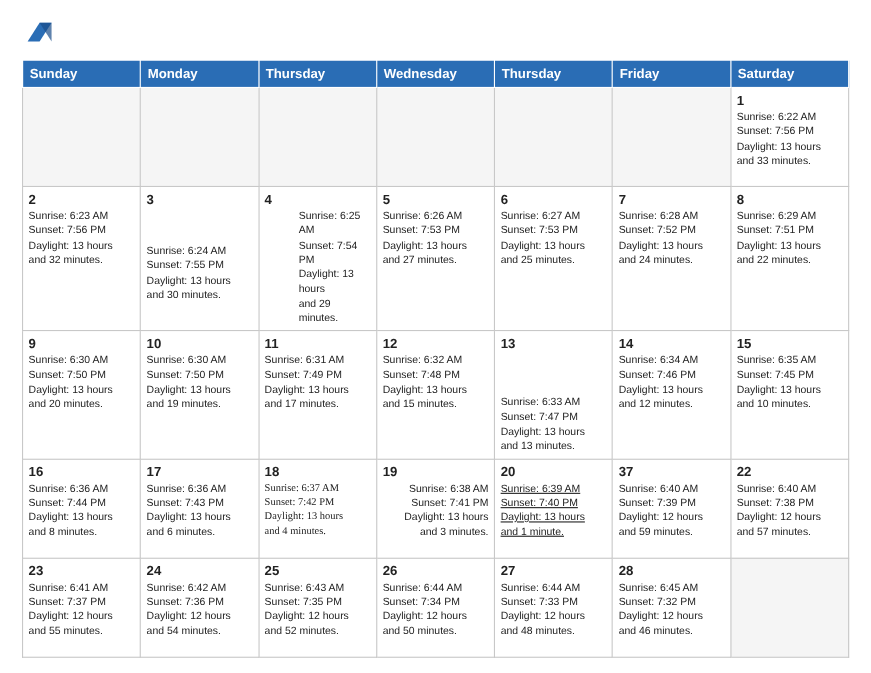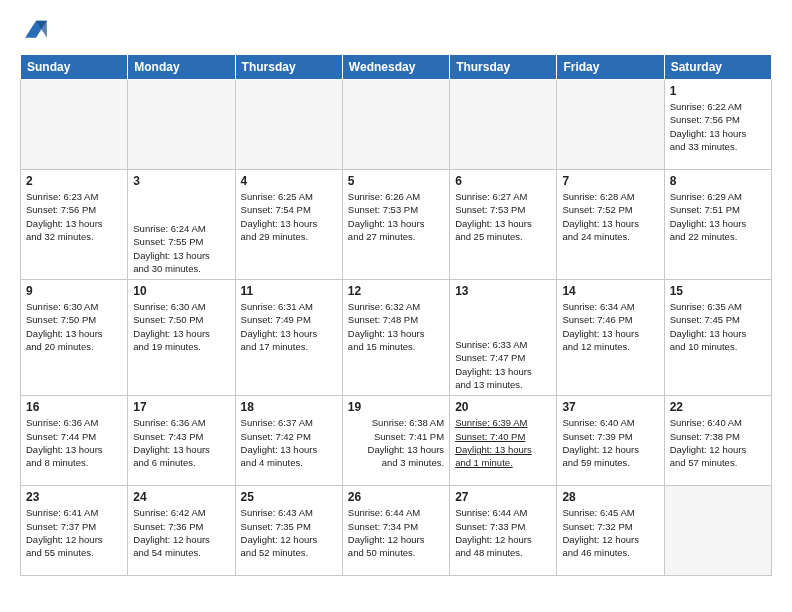--- a/index.html
+++ b/index.html
@@ -152,21 +152,21 @@
           </td>
           <td>
             <span class="day-num">3</span>
             <div class="day-info" style="white-space: pre-line; margin-top: 34px;">Sunrise: 6:24 AM
 Sunset: 7:55 PM
 Daylight: 13 hours
 and 30 minutes.</div>
           </td>
           <td>
             <span class="day-num">4</span>
-            <div class="day-info" style="white-space: pre-line;">Sunrise: 6:25 AM
+            <div class="day-info" style="white-space: pre-line; margin-left: 31px;">Sunrise: 6:25 AM
 Sunset: 7:54 PM
 Daylight: 13 hours
 and 29 minutes.</div>
           </td>
           <td>
             <span class="day-num">5</span>
             <div class="day-info" style="white-space: pre-line;">Sunrise: 6:26 AM
 Sunset: 7:53 PM
 Daylight: 13 hours
 and 27 minutes.</div>
@@ -254,21 +254,21 @@
           </td>
           <td>
             <span class="day-num">17</span>
             <div class="day-info" style="white-space: pre-line;">Sunrise: 6:36 AM
 Sunset: 7:43 PM
 Daylight: 13 hours
 and 6 minutes.</div>
           </td>
           <td>
             <span class="day-num">18</span>
-            <div class="day-info" style="white-space: pre-line;">Sunrise: 6:37 AM
+            <div class="day-info" style="white-space: pre-line; font-family: Liberation Serif, serif;">Sunrise: 6:37 AM
 Sunset: 7:42 PM
 Daylight: 13 hours
 and 4 minutes.</div>
           </td>
           <td>
             <span class="day-num">19</span>
             <div class="day-info" style="white-space: pre-line; text-align: right;">Sunrise: 6:38 AM
 Sunset: 7:41 PM
 Daylight: 13 hours
 and 3 minutes.</div>

